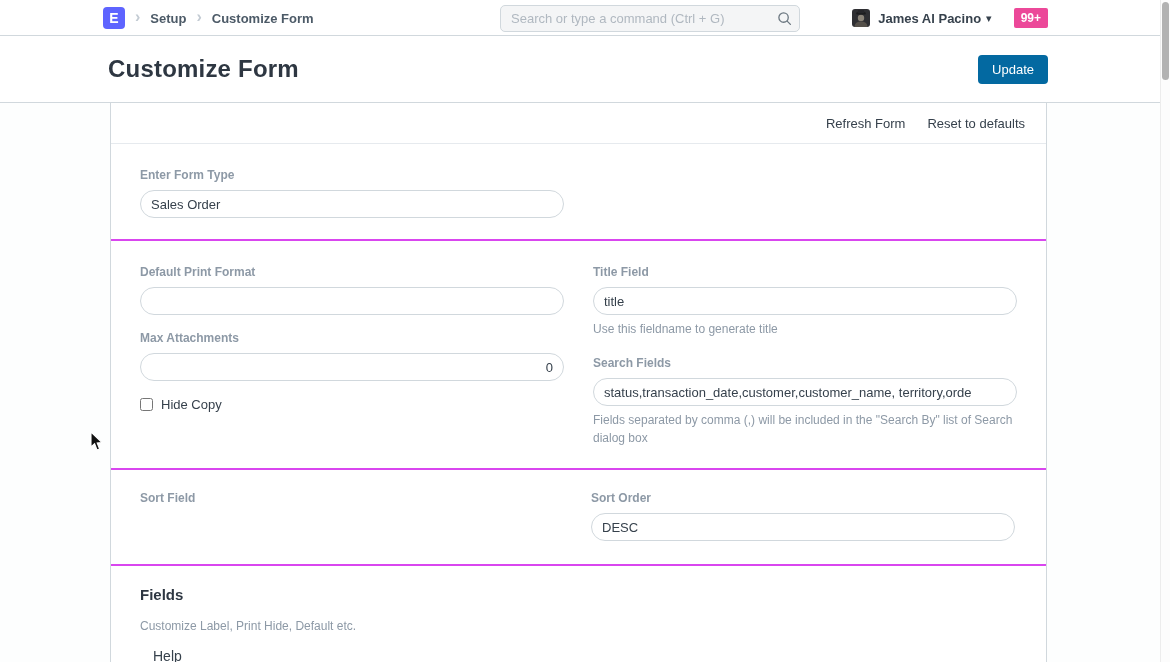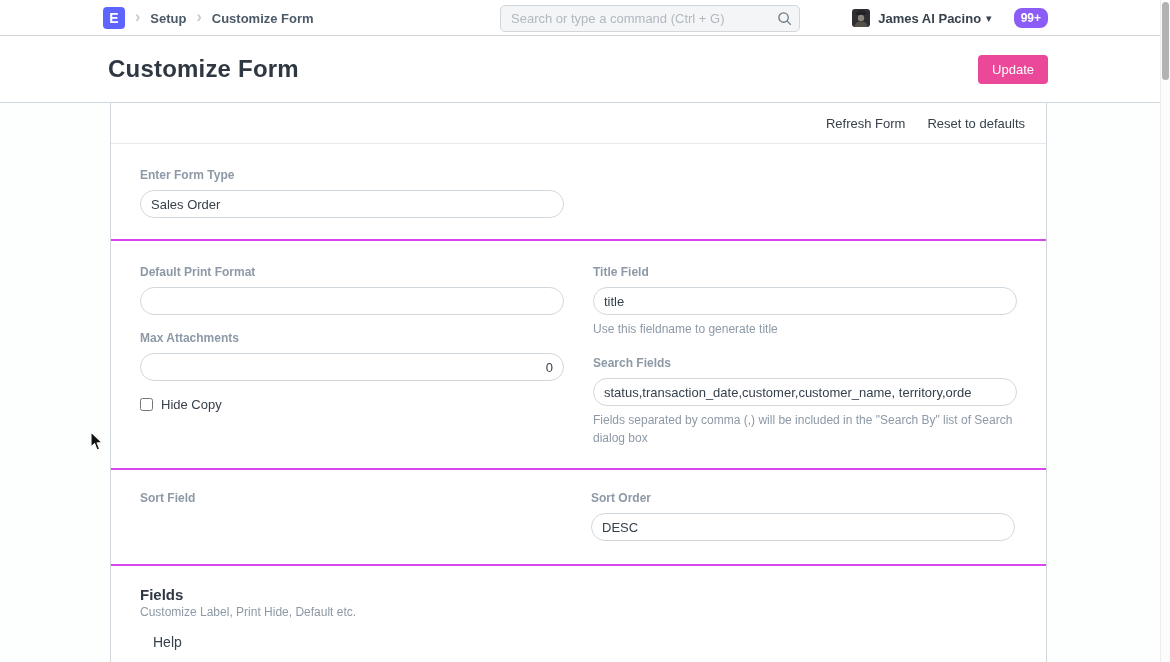--- a/index.html
+++ b/index.html
@@ -16,28 +16,28 @@
   .crumb { font-size:13px; font-weight:600; color:#4c5a67; cursor:pointer; }
   .nav-search { position:absolute; left:500px; top:5px; width:300px; height:27px; }
   .nav-search input { width:100%; height:27px; background:#f4f5f6; border:1px solid #d1d8dd; border-radius:5px;
                       padding:0 30px 0 10px; font-size:13px; color:#36414c; outline:none; font-family:inherit; }
   .nav-search input::placeholder { color:#b0b8c0; }
   .nav-search .mag { position:absolute; right:8px; top:6px; }
   .nav-right { position:absolute; right:122px; top:0; height:36px; display:flex; align-items:center;text-align:center; }
   .avatar { width:18px; height:18px; border-radius:3px; overflow:hidden; margin-right:8px; cursor:pointer; }
   .user-name { font-size:13px; font-weight:600; color:#36414c; cursor:pointer; }
   .caret { font-size:11px; color:#36414c; margin-left:5px; cursor:pointer; }
-  .notif-badge { margin-left:22px; background:#8b5cf6; color:#fff; font-size:12px; font-weight:bold;
-                 padding:3px 7px; border-radius:8px; cursor:pointer; line-height:1.2; }
+  .notif-badge { margin-left:22px; background:#ec4899; color:#fff; font-size:12px; font-weight:bold;
+                 padding:3px 7px; border-radius:2px; cursor:pointer; line-height:1.2; }
 
   
   .page-head { height:67px; background:#fff; border-bottom:1px solid #d1d8dd; display:flex; align-items:center;
                justify-content:space-between; padding:0 122px 0 108px; }
   .page-title { font-size:24px; font-weight:700; color:#2e3742; letter-spacing:0.2px; }
-  .btn-primary { background:#ec4899; color:#fff; border:none; border-radius:4px; font-size:13px;
+  .btn-primary { background:#0369a1; color:#fff; border:none; border-radius:4px; font-size:13px;
                  padding:7px 14px; cursor:pointer; font-family:inherit; }
 
   
   .main { position:relative; height:559px; background:#fdfefe; }
   .form-container { position:absolute; left:110px; top:0; width:937px; height:559px; background:#fff;
                     border-left:1px solid #d1d8dd; border-right:1px solid #d1d8dd; }
   .form-toolbar { height:41px; display:flex; align-items:center; justify-content:flex-end; gap:22px;
                   padding-right:21px; border-bottom:1px solid #e6eaee; }
   .toolbar-link { font-size:13px; color:#36414c; cursor:pointer; }
 
@@ -49,21 +49,21 @@
                 padding:0 10px; font-size:13px; color:#36414c; outline:none; font-family:inherit; }
   .form-input.num { text-align:right; }
   .help-text { font-size:12px; color:#8d99a6; margin-top:6px; line-height:1.45; width:424px; }
   .gap-lg { margin-top:16px; }
   .checkbox-row { display:flex; align-items:center; margin-top:16px; cursor:pointer; }
   .checkbox-row input { width:13px; height:13px; margin:0 8px 0 0; cursor:pointer; }
   .checkbox-row span { font-size:13px; color:#36414c; }
 
   .section-fields { padding:20px 31px 0 29px; border-bottom:none; }
   .fields-title { font-size:15px; font-weight:700; color:#2e3742; }
-  .fields-desc { font-size:12px; color:#8d99a6; margin-top:2px; }
+  .fields-desc { font-size:12px; color:#8d99a6; margin-top:16px; }
   .help-link { display:inline-block; font-size:14px; color:#36414c; margin:15px 0 0 13px; cursor:pointer; }
 
   
   .scrollbar-track { position:absolute; right:0; top:0; width:10px; height:662px; background:#fcfcfc;
                      border-left:1px solid #ececec; z-index:20; }
   .scrollbar-thumb { position:absolute; right:1px; top:2px; width:7px; height:78px; background:#b2b2b2; border-radius:4px; cursor:pointer; }
 
   
   .mouse-cursor { position:absolute; left:90px; top:431px; z-index:30; pointer-events:none; }
 </style>

